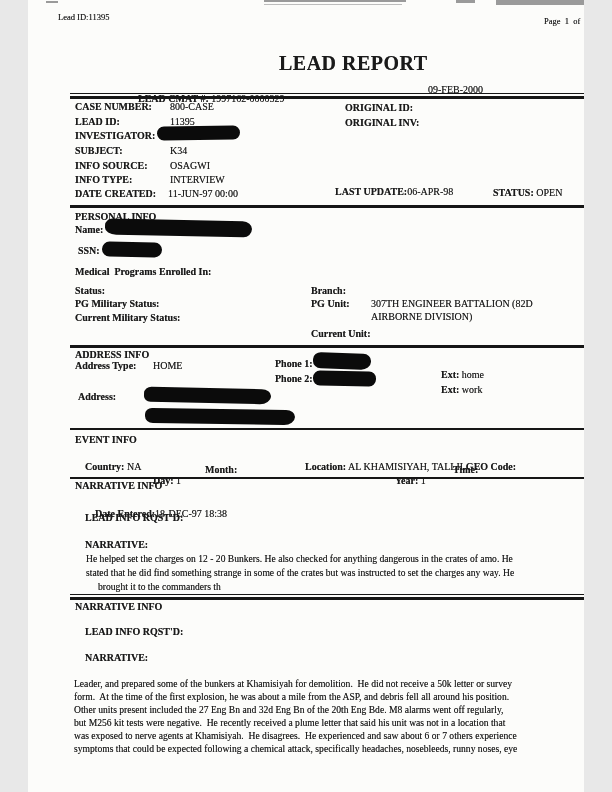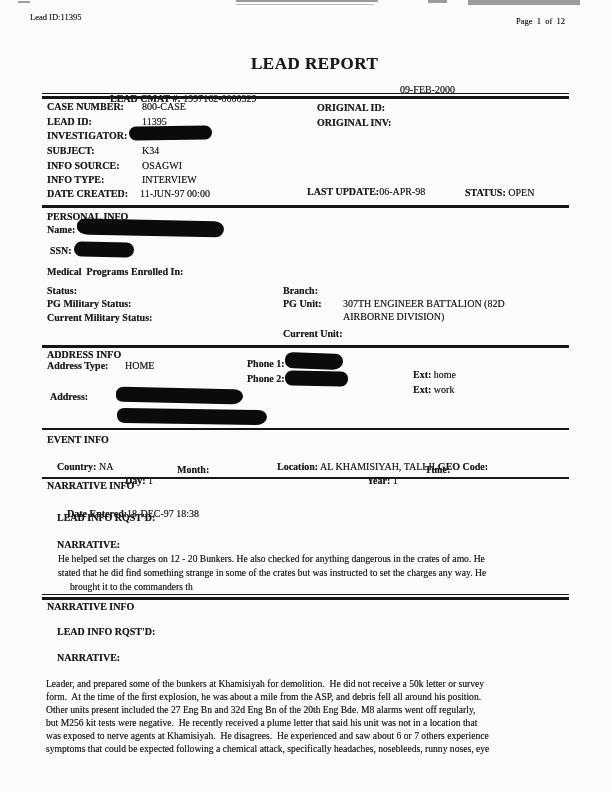--- a/index.html
+++ b/index.html
@@ -1,26 +1,26 @@
 <!DOCTYPE html>
 <html><head>
 <meta charset="utf-8">
 <style>
   html,body{margin:0;padding:0;background:#e8e8e8;}
   .page{
-    position:relative;width:612px;height:792px;margin:0 auto;
+    position:relative;width:556px;height:792px;margin:0 auto;
     background:#fcfcfa;overflow:hidden;
     font-family:"Liberation Serif","DejaVu Serif",serif;
     color:#1a1a1a;
   }
   .t{position:absolute;font-size:10px;line-height:11px;white-space:pre;
      text-shadow:0 0 0.35px rgba(20,20,20,0.6);}
   .b{font-weight:bold;}
   .small{font-size:8.5px;}
-  .title{font-size:17px;font-weight:bold;letter-spacing:0.5px;}
+  .title{font-size:20px;font-weight:bold;letter-spacing:0.5px;}
   .body9{font-size:9.6px;line-height:11px;}
   .rule{position:absolute;left:42px;width:527px;background:#161616;}
   .red{position:absolute;background:#0b0b0b;}
   .red-inline{display:inline-block;background:#0b0b0b;height:10px;
      border-radius:5px;vertical-align:-1px;}
   .art{position:absolute;background:#9a9a9a;}
 </style>
 </head>
 <body>
 

